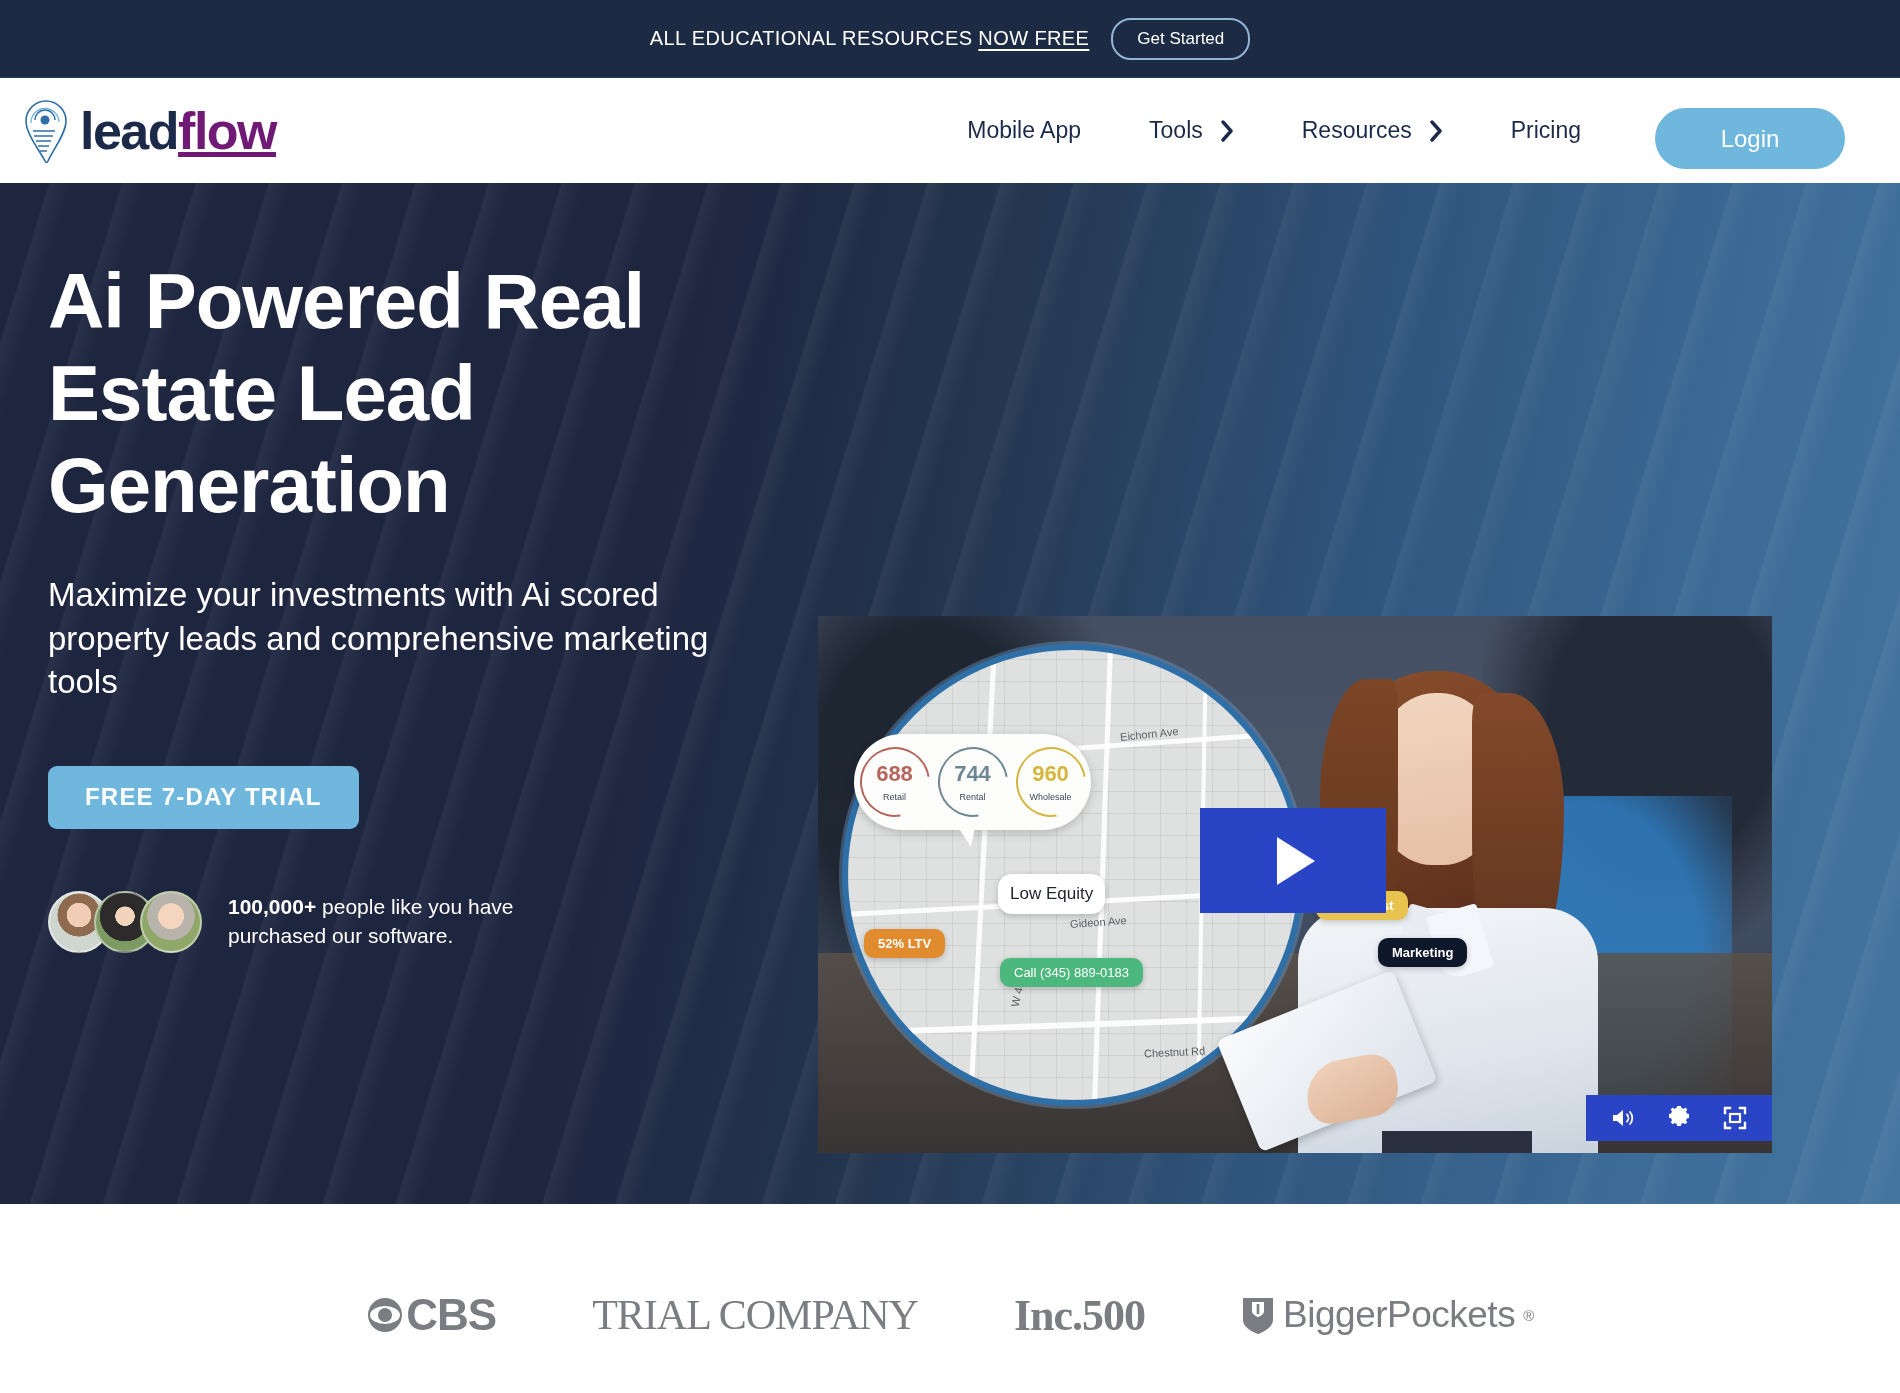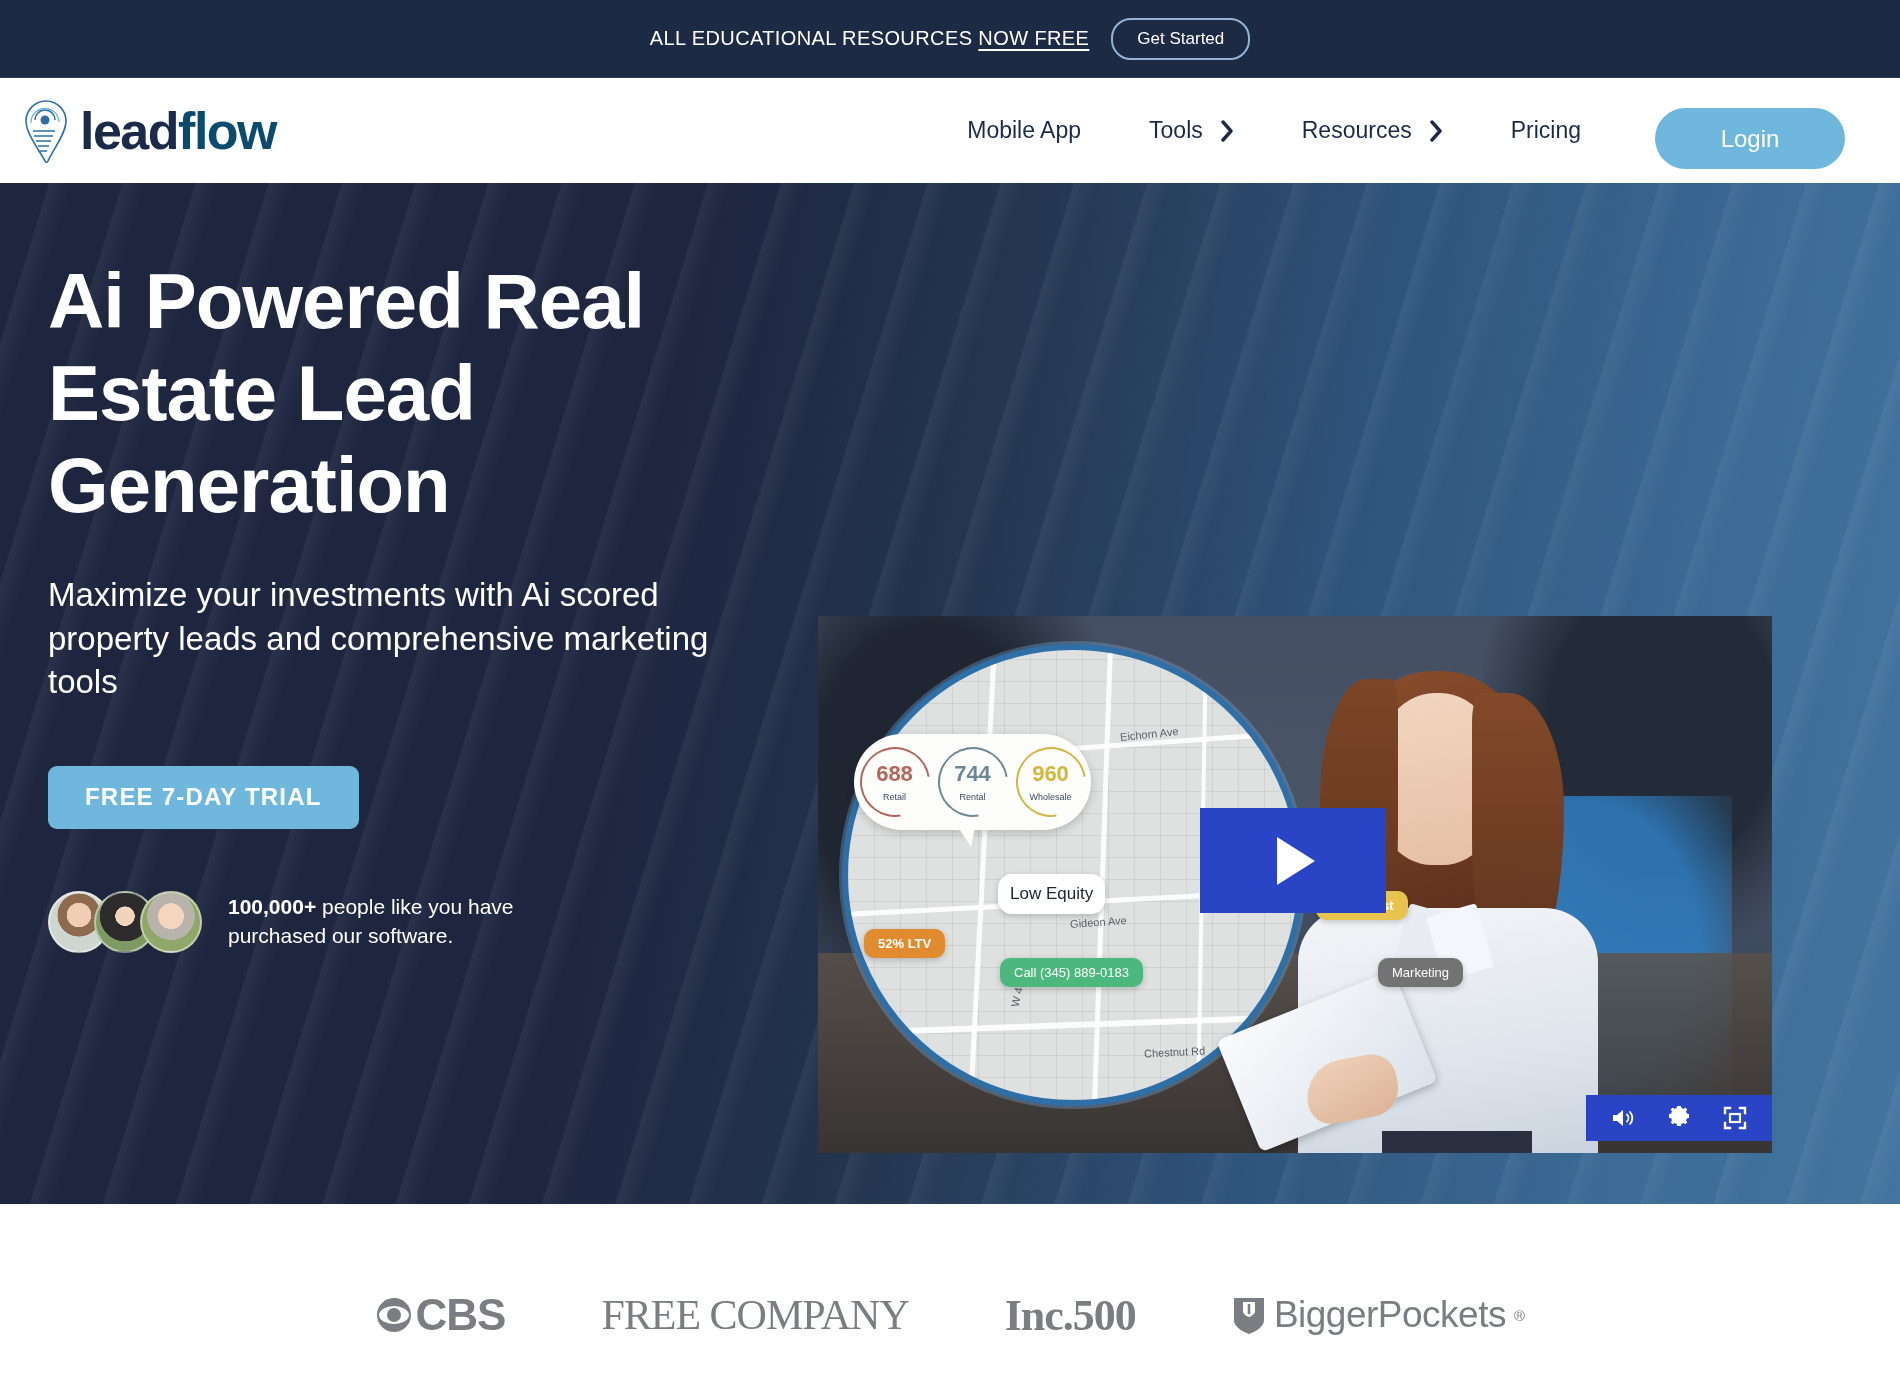--- a/index.html
+++ b/index.html
@@ -44,21 +44,21 @@
     height:105px;
     background:#ffffff;
     display:flex;
     align-items:center;
     padding:0 55px 0 22px;
   }
   .logo-wrap{ display:flex; align-items:center; gap:10px; }
   .logo-mark{ width:48px; height:64px; display:block; }
   .logo-text{ font-size:52px; font-weight:700; letter-spacing:-1.5px; line-height:1; }
   .logo-lead{ color:#1c2a4a; }
-  .logo-flow{ color:#0c4a6e; }
+  .logo-flow{ color:#701a75;text-decoration:underline; }
 
   .main-nav{
     margin-left:auto;
     display:flex;
     align-items:center;
     gap:0px;
   }
   .nav-item{
     display:flex;
     align-items:center;
@@ -319,23 +319,23 @@
   }
   .pill-call:after{ border-top-color:#4cb87e; }
   .pill-post{
     left:498px; top:275px;
     background:#e8c44f;
     font-weight:600;
     z-index:3;
   }
   .pill-post:after{ border-top-color:#e8c44f; }
   .pill-market{
-    left:560px; top:342px;
-    background:#737373;
-    font-weight:400;
+    left:560px; top:322px;
+    background:#0f172a;
+    font-weight:700;
     z-index:2;
   }
   .pill-market:after{ border-top-color:#e0662c; }
   .circle-badge{
     position:absolute; left:540px; top:330px;
     width:44px; height:44px; border-radius:50%;
     background:#ffffff; border:1px solid #d7d7d7;
     display:flex; align-items:center; justify-content:center;
     font-size:9px; color:#4c5663;
   }
@@ -605,21 +605,21 @@
   <div class="press-logo cbs">
     <svg class="cbs-eye" viewBox="0 0 38 38">
       <circle cx="19" cy="19" r="17" fill="#7a7d82"></circle>
       <ellipse cx="19" cy="19" rx="15" ry="9" fill="#ffffff"></ellipse>
       <circle cx="19" cy="19" r="7" fill="#7a7d82"></circle>
     </svg>
     <span>CBS</span>
   </div>
 
   <div class="press-logo fastco">
-    <span>FREE COMPANY</span>
+    <span>TRIAL COMPANY</span>
   </div>
 
   <div class="press-logo inc">
     <span>Inc.500</span>
   </div>
 
   <div class="press-logo bp">
     <svg class="bp-mark" viewBox="0 0 34 42">
       <path d="M2 4h30v22c0 9-15 14-15 14S2 35 2 26V4z" fill="#7a7d82"></path>
       <path d="M11 8h12v9c0 4-6 6-6 6s-6-2-6-6V8z" fill="#ffffff"></path>

